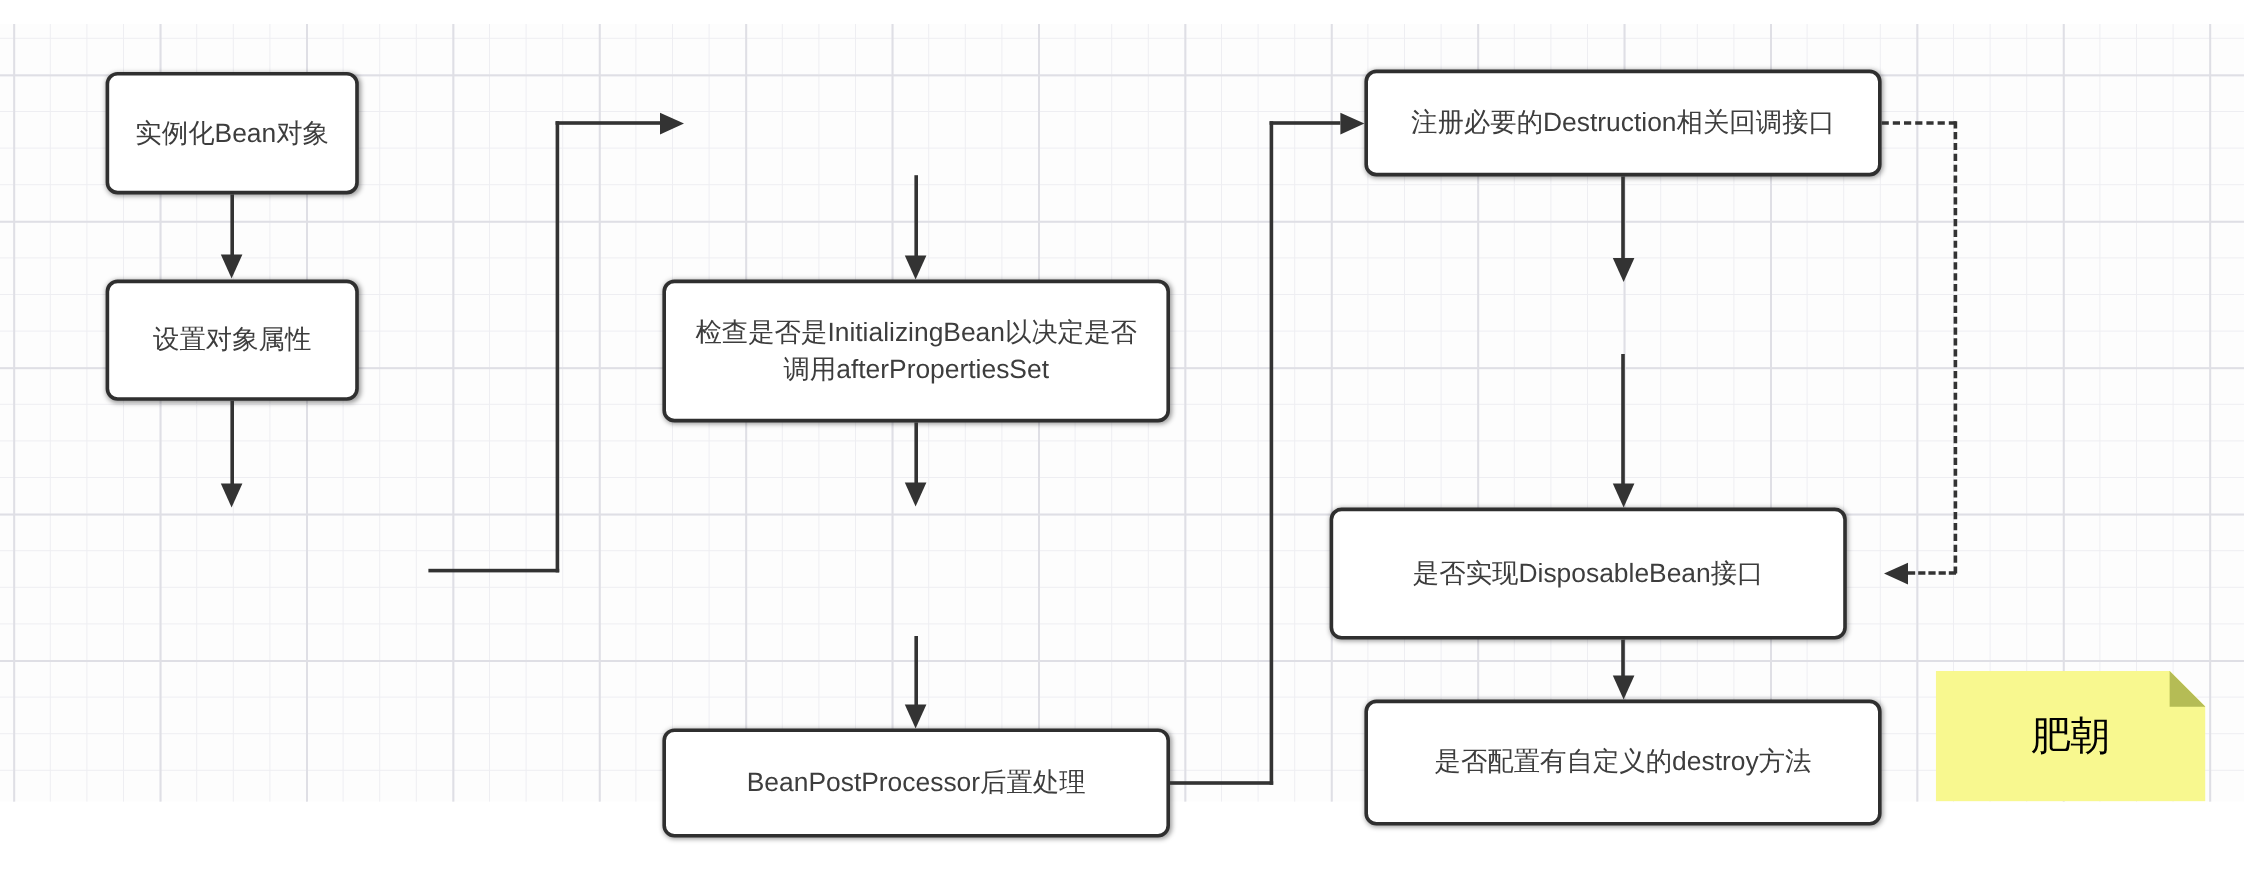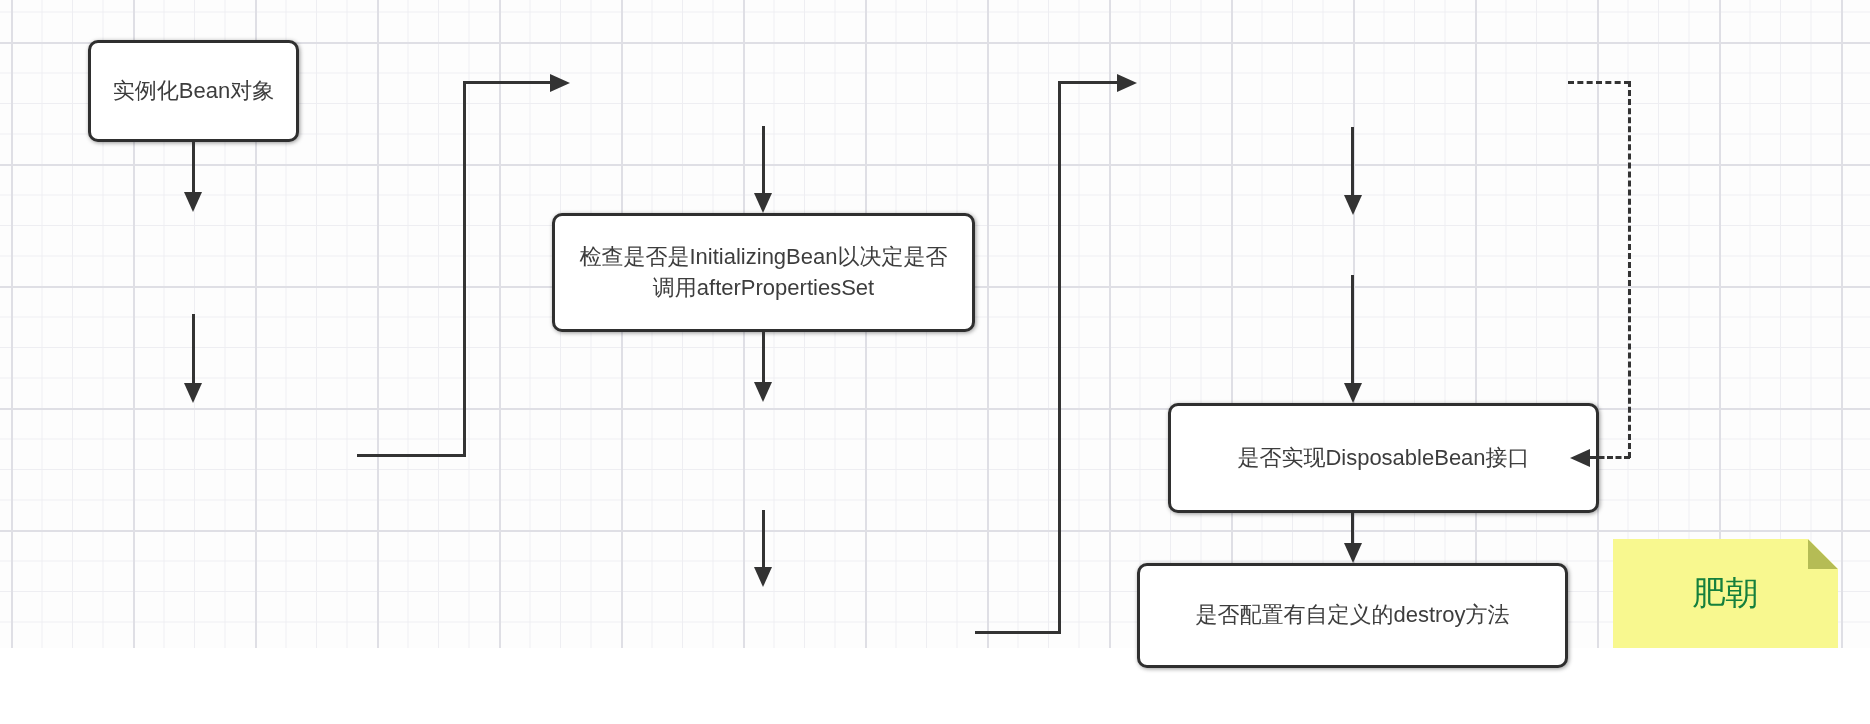--- a/index.html
+++ b/index.html
@@ -11,20 +11,21 @@
   .canvas{
     position:relative;width:1870px;height:648px;
     background-color:#fdfdfd;
     background-image:
       linear-gradient(to right,#dfdfe5 1.5px,transparent 1.5px),
       linear-gradient(to bottom,#dfdfe5 1.5px,transparent 1.5px),
       linear-gradient(to right,#eeeef2 1px,transparent 1px),
       linear-gradient(to bottom,#eeeef2 1px,transparent 1px);
     background-size:122px 100%,100% 122px,30.5px 100%,100% 30.5px;
     background-position:11px 0,0 42px,11px 0,0 11.5px;
+    margin-top:20px;
   }
   .node{
     position:absolute;
     background:#ffffff;
     border:3px solid #2f2f2f;
     border-radius:10px;
     box-shadow:1px 1px 4px rgba(0,0,0,.4);
     display:flex;align-items:center;justify-content:center;
     text-align:center;
     color:#3d3d3d;font-size:22px;line-height:1.4;
@@ -41,41 +42,50 @@
     border-top:9px solid transparent;border-bottom:9px solid transparent;
     border-left:20px solid #333;}
   .head-left{position:absolute;width:0;height:0;
     border-top:9px solid transparent;border-bottom:9px solid transparent;
     border-right:20px solid #333;}
   .note{
     position:absolute;left:1613px;top:539px;width:225px;height:109px;
     background:#f8f88f;
     clip-path:polygon(0 0,calc(100% - 30px) 0,100% 30px,100% 100%,0 100%);
     display:flex;align-items:center;justify-content:center;
-    font-size:33px;color:#15803d;
+    font-size:33px;color:#000000;
   }
   .note-fold{
     position:absolute;top:0;right:0;width:0;height:0;
     border-left:30px solid #b5bc55;border-top:30px solid transparent;
   }
 </style>
 </head>
 <body>
 
 <div class="canvas">
 
   <div class="node" style="left:88px;top:40px;width:211px;height:102px">
     <span>实例化Bean对象</span>
   </div>
+  <div class="node" style="left:88px;top:213px;width:211px;height:101px">
+    <span>设置对象属性</span>
+  </div>
 
   <div class="node" style="left:552px;top:213px;width:423px;height:119px">
     <span>检查是否是InitializingBean以决定是否调用afterPropertiesSet</span>
   </div>
+  <div class="node" style="left:552px;top:587px;width:423px;height:91px">
+    <span>BeanPostProcessor后置处理</span>
+  </div>
 
-  <div class="node" style="left:1168px;top:403px;width:431px;height:110px">
+  <div class="node" style="left:1137px;top:38px;width:431px;height:89px">
+    <span>注册必要的Destruction相关回调接口</span>
+  </div>
+  <div class="node" style="left:1108px;top:403px;width:431px;height:110px">
     <span>是否实现DisposableBean接口</span>
   </div>
   <div class="node" style="left:1137px;top:563px;width:431px;height:105px">
     <span>是否配置有自定义的destroy方法</span>
   </div>
 
   <div class="vline" style="left:191.5px;top:142px;height:52px"></div>
   <div class="head-down" style="left:184px;top:192px"></div>
 
   <div class="vline" style="left:191.5px;top:314px;height:70px"></div>

